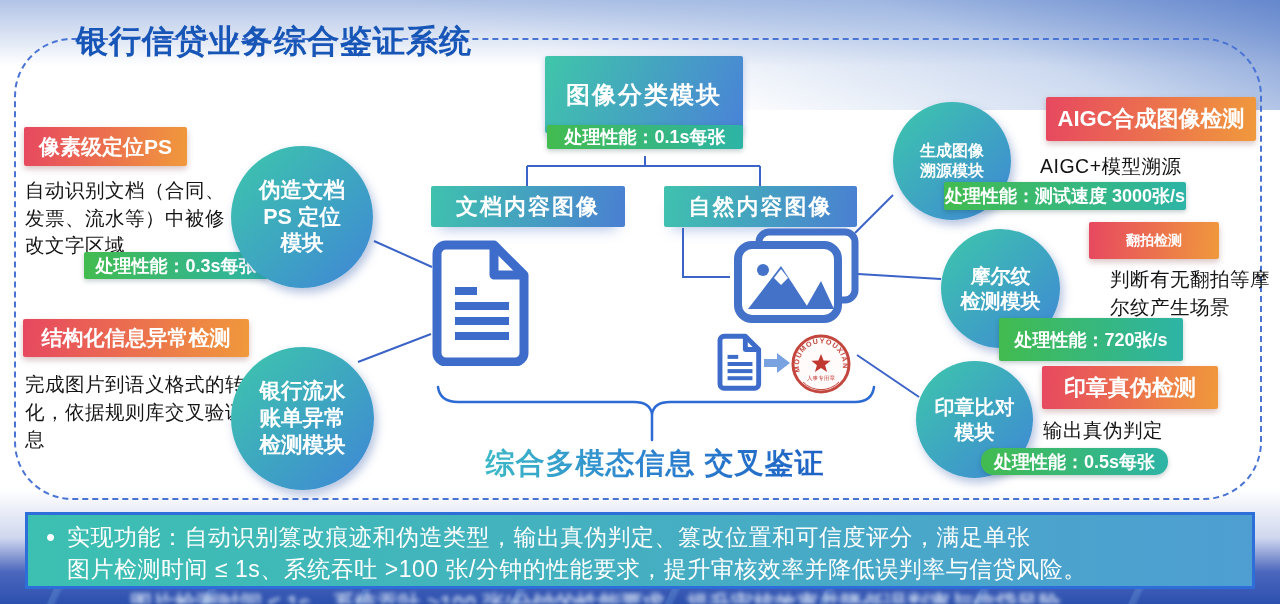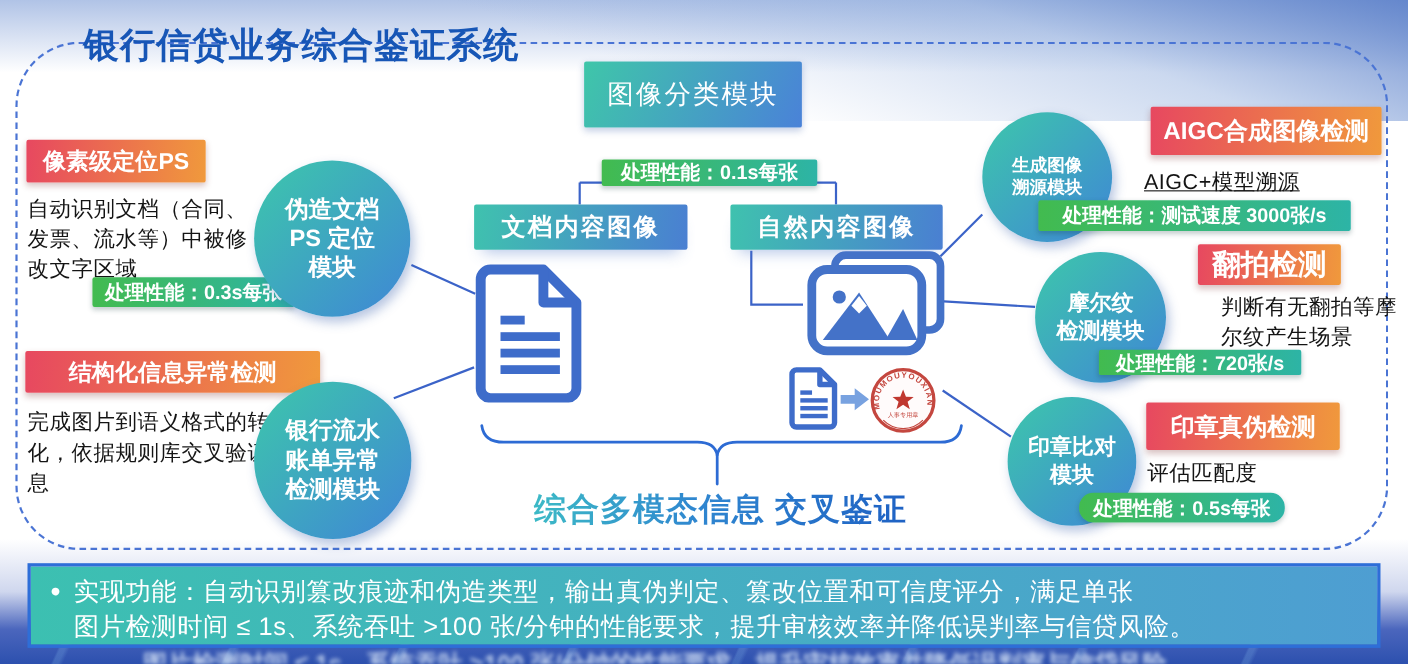--- a/index.html
+++ b/index.html
@@ -21,55 +21,55 @@
     color:rgba(235,245,255,.75); font-size:22px; font-weight:bold; filter:blur(2px); white-space:nowrap; }
 
   .frame { position:absolute; left:14px; top:38px; width:1248px; height:462px;
     border:2.5px dashed #4a74d4; border-radius:58px; }
 
   .title { position:absolute; left:34px; top:20px; font-size:32px; font-weight:900;
     color:#1756b6; letter-spacing:1px;margin-left:42px; }
 
   svg.lines { position:absolute; left:0; top:0; pointer-events:none; }
 
-  .node-root { position:absolute; left:531px; top:56px; width:198px; height:60px;
+  .node-root { position:absolute; left:545px; top:56px; width:198px; height:77px;
     background:linear-gradient(115deg,#3fc6a9 0%,#4a82d8 100%);
-    color:#fff; font-weight:normal; font-size:24px; letter-spacing:2px;
+    color:#fff; font-weight:bold; font-size:24px; letter-spacing:2px;
     display:flex; align-items:center; justify-content:center; border-radius:2px;
     box-shadow:0 3px 7px rgba(40,80,160,.28); }
   .node-branch { position:absolute; height:41px;
     background:linear-gradient(100deg,#3fc2ae 0%,#4a7fd2 100%);
     color:#fff; font-weight:bold; font-size:22px; letter-spacing:2px;
     display:flex; align-items:center; justify-content:center; border-radius:2px;
     box-shadow:0 10px 14px -8px rgba(80,120,200,.45); }
   .branch-doc { left:431px; top:186px; width:194px; }
   .branch-nat { left:664px; top:186px; width:193px; }
 
   .perf { position:absolute; background:linear-gradient(90deg,#42bb4f 0%,#2db4a6 100%);
     color:#fff; font-weight:bold; display:flex; align-items:center; justify-content:center;
     border-radius:2px; box-shadow:0 2px 5px rgba(20,60,60,.25); white-space:nowrap; }
-  .perf-root  { left:547px; top:145px; width:196px; height:24px; font-size:18px; }
+  .perf-root  { left:547px; top:125px; width:196px; height:24px; font-size:18px; }
   .perf-ps    { left:84px;  top:252px; width:184px; height:27px; font-size:18px; }
-  .perf-aigc  { left:944px; top:182px; width:284px; height:28px; font-size:18px; }
-  .perf-moire { left:999px; top:318px; width:184px; height:23px; font-size:18px; }
+  .perf-aigc  { left:944px; top:182px; width:242px; height:28px; font-size:18px; }
+  .perf-moire { left:999px; top:318px; width:184px; height:43px; font-size:18px; }
   .perf-seal  { left:981px; top:448px; width:187px; height:27px; font-size:18px;border-radius:13px; }
 
   .tag { position:absolute; background:linear-gradient(95deg,#e74860 0%,#f0993c 100%);
     color:#fff; font-weight:bold; display:flex; align-items:center; justify-content:center;
     border-radius:2px; box-shadow:0 3px 6px rgba(120,40,40,.28); white-space:nowrap; }
   .tag-ps        { left:24px;   top:127px; width:163px; height:39px; font-size:21px; }
-  .tag-struct    { left:23px;   top:319px; width:268px; height:38px; font-size:21px; }
+  .tag-struct    { left:23px;   top:319px; width:226px; height:38px; font-size:21px; }
   .tag-aigc      { left:1006px; top:97px;  width:210px; height:44px; font-size:22px;margin-left:40px; }
-  .tag-reshoot   { left:1089px; top:222px; width:130px; height:37px; font-size:26px;text-align:center; }
+  .tag-reshoot   { left:1089px; top:222px; width:130px; height:37px; font-size:14px;text-align:center; }
   .tag-sealcheck { left:1042px; top:366px; width:176px; height:43px; font-size:22px; }
 
   .desc { position:absolute; color:#141414; font-size:19.5px; line-height:1.42; letter-spacing:.5px; }
   .desc-ps     { left:25px;   top:177px; width:216px; }
   .desc-struct { left:25px;   top:371px; width:240px; }
-  .desc-aigc   { left:1040px; top:153px; width:210px; white-space:nowrap;text-decoration:underline; }
+  .desc-aigc   { left:1040px; top:153px; width:210px; white-space:nowrap; }
   .desc-moire  { left:1074px; top:266px; width:172px;margin-left:36px; }
   .desc-seal   { left:1043px; top:417px; width:170px; white-space:nowrap; }
 
   .bubble { position:absolute; border-radius:50%;
     background:linear-gradient(135deg,#3dc7ab 0%,#3f86d6 100%);
     color:#fff; font-weight:bold; text-align:center; white-space:pre-line;
     display:flex; align-items:center; justify-content:center; line-height:1.25;
     box-shadow:3px 5px 10px rgba(50,90,170,.35); }
   .bubble-ps    { left:231px; top:146px; width:142px; height:142px; font-size:21.5px; }
   .bubble-bank  { left:231px; top:347px; width:143px; height:143px; font-size:21.5px; }
@@ -147,21 +147,21 @@
 
   <div class="bubble bubble-moire">摩尔纹
 检测模块</div>
   <div class="tag tag-reshoot">翻拍检测</div>
   <div class="desc desc-moire">判断有无翻拍等摩尔纹产生场景</div>
   <div class="perf perf-moire">处理性能：720张/s</div>
 
   <div class="bubble bubble-seal">印章比对
 模块</div>
   <div class="tag tag-sealcheck">印章真伪检测</div>
-  <div class="desc desc-seal">评估匹配度</div>
+  <div class="desc desc-seal">输出真伪判定</div>
   <div class="perf perf-seal">处理性能：0.5s每张</div>
 
   <svg class="icon-abs" style="left:428px; top:240px;" width="108" height="126" viewBox="0 0 108 126">
     <path d="M18,5 h48 l30,30 v78 a9,9 0 0 1 -9,9 h-69 a9,9 0 0 1 -9,-9 v-99 a9,9 0 0 1 9,-9 z" fill="#ffffff" stroke="#3e6cca" stroke-width="9" stroke-linejoin="round"></path>
     <path d="M66,5 v30 h30" fill="none" stroke="#3e6cca" stroke-width="9" stroke-linejoin="round"></path>
     <rect x="27" y="47" width="22" height="8" fill="#3e6cca"></rect>
     <rect x="27" y="62" width="54" height="8" fill="#3e6cca"></rect>
     <rect x="27" y="77" width="54" height="8" fill="#3e6cca"></rect>
     <rect x="27" y="92" width="54" height="8" fill="#3e6cca"></rect>
   </svg>

